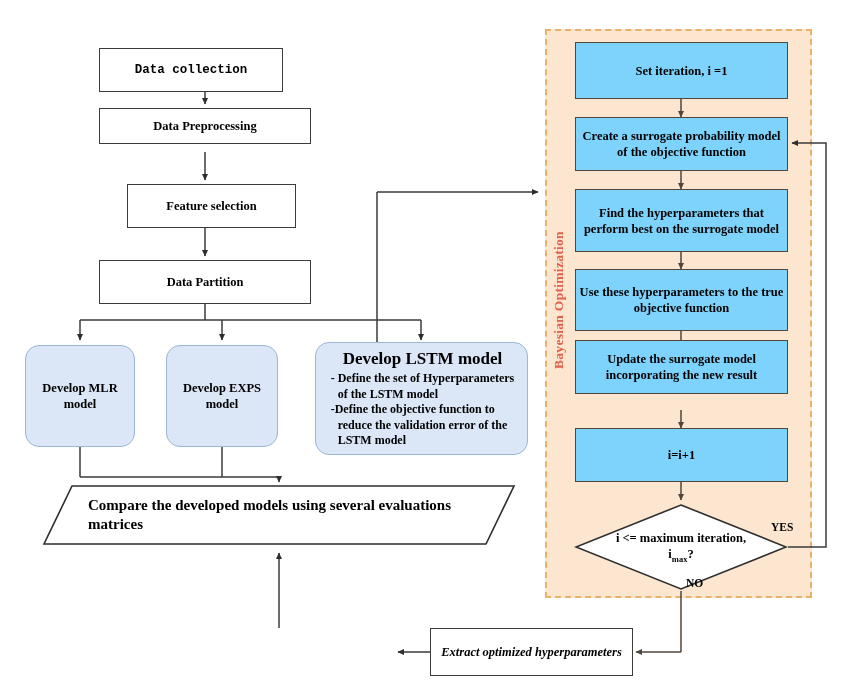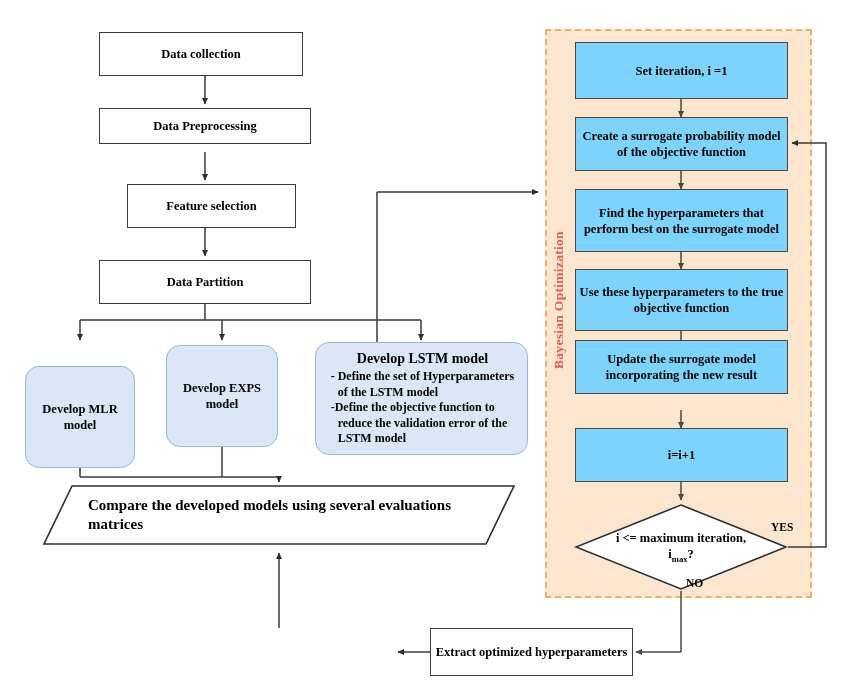--- a/index.html
+++ b/index.html
@@ -75,21 +75,21 @@
     display: block;
     text-align: left;
     padding: 6px 10px 6px 12px;
     font-size: 12px;
     line-height: 1.3;
   }
   .lstm-title {
     display: block;
     text-align: center;
     font-weight: bold;
-    font-size: 14px;
+    font-size: 17px;
     margin-bottom: 1px;
   }
   .lstm-li { display: block; font-weight: bold; }
   .lstm-li.ind { padding-left: 7px; }
   
   .para-wrap {
     position: absolute;
     left: 42px;
     top: 484px;
     width: 474px;
@@ -192,29 +192,29 @@
     <g stroke="#3b3b3b" stroke-width="1.5" fill="none">
 
       <path d="M788,547 L826,547 L826,143 L792,143" marker-end="url(#ah)"></path>
 
       <path d="M430,652 L398,652" marker-end="url(#ah)"></path>
 
       <path d="M279,628 L279,553" marker-end="url(#ah)"></path>
     </g>
   </svg>
 
-  <div class="node proc" style="left:99px;  top:32px;  width:204px; height:44px;">Data collection</div>
+  <div class="node proc" style="left:99px;  top:48px;  width:184px; height:44px;font-family:Liberation Mono, monospace;">Data collection</div>
 
   <div class="node proc" style="left:99px;  top:108px; width:212px; height:36px;">Data Preprocessing</div>
 
   <div class="node proc" style="left:99px;  top:184px; width:169px; height:44px;margin-left:28px;">Feature selection</div>
 
   <div class="node proc" style="left:99px;  top:260px; width:212px; height:44px;">Data Partition</div>
 
-  <div class="node rounded" style="left:25px; top:345px; width:110px; height:102px;margin-top:21px;">
+  <div class="node rounded" style="left:25px; top:345px; width:110px; height:102px;">
     <span style="display:block">
       <span>Develop MLR</span><br>
       <span>model</span>
     </span>
   </div>
 
   <div class="node rounded" style="left:166px; top:345px; width:112px; height:102px;">
     <span style="display:block">
       <span>Develop EXPS</span><br>
       <span>model</span>
@@ -259,16 +259,16 @@
       <span style="display:block">
         <span>i &lt;= maximum iteration,</span><br>
         <span><span>i</span><sub>max</sub><span>?</span></span>
       </span>
     </div>
   </div>
 
   <div class="edge-label" style="left:771px; top:521px;">YES</div>
   <div class="edge-label" style="left:686px; top:577px;">NO</div>
 
-  <div class="node proc" style="left:430px; top:628px; width:203px; height:48px;">Extract optimized hyperparameters</div>
+  <div class="node proc" style="left:430px; top:628px; width:203px; height:48px;font-style:italic;">Extract optimized hyperparameters</div>
 
 
 </div>
 
 </body></html>

